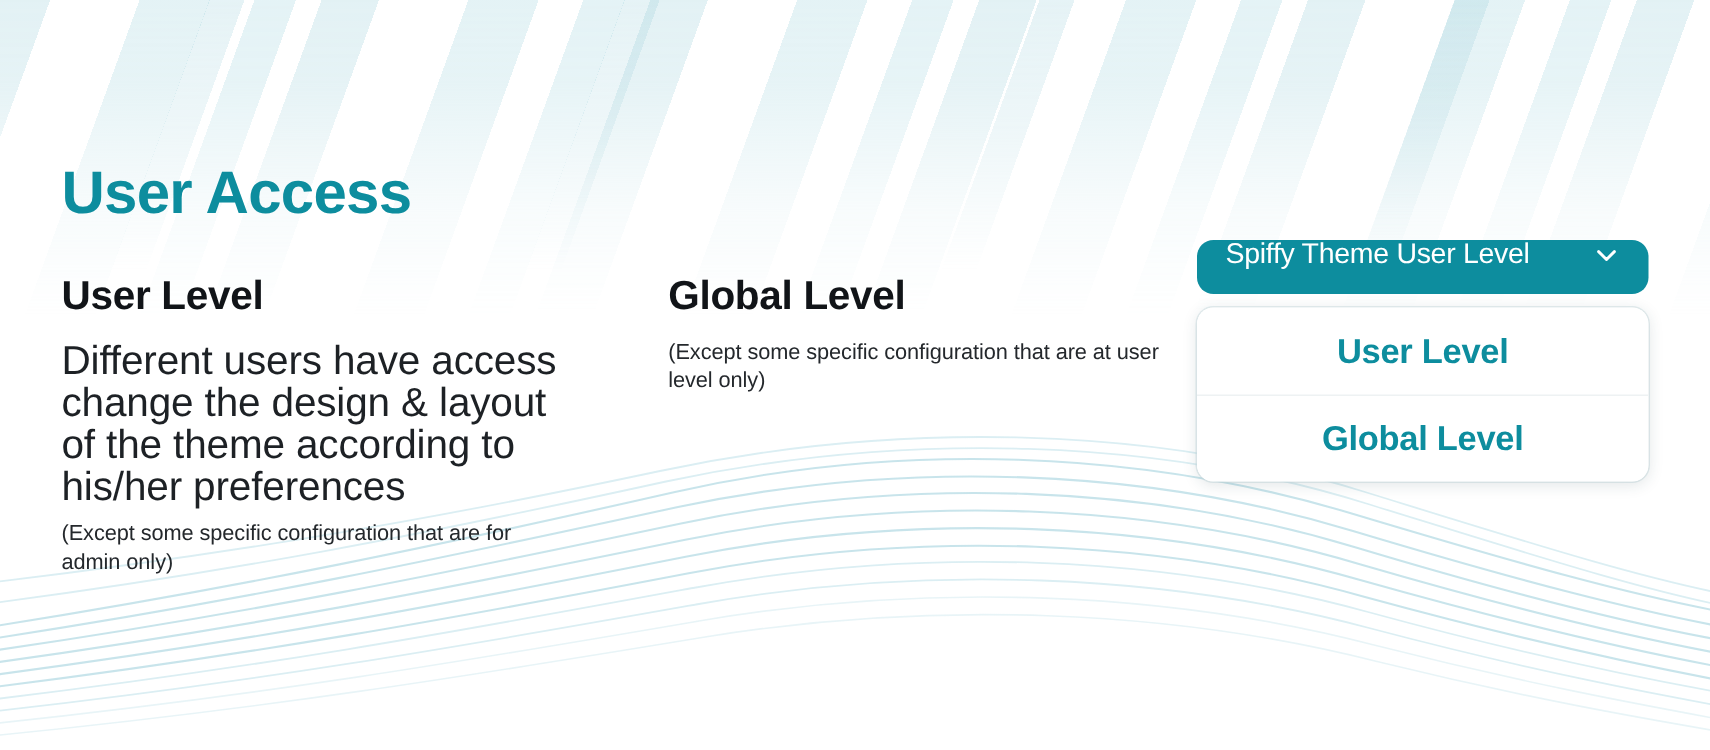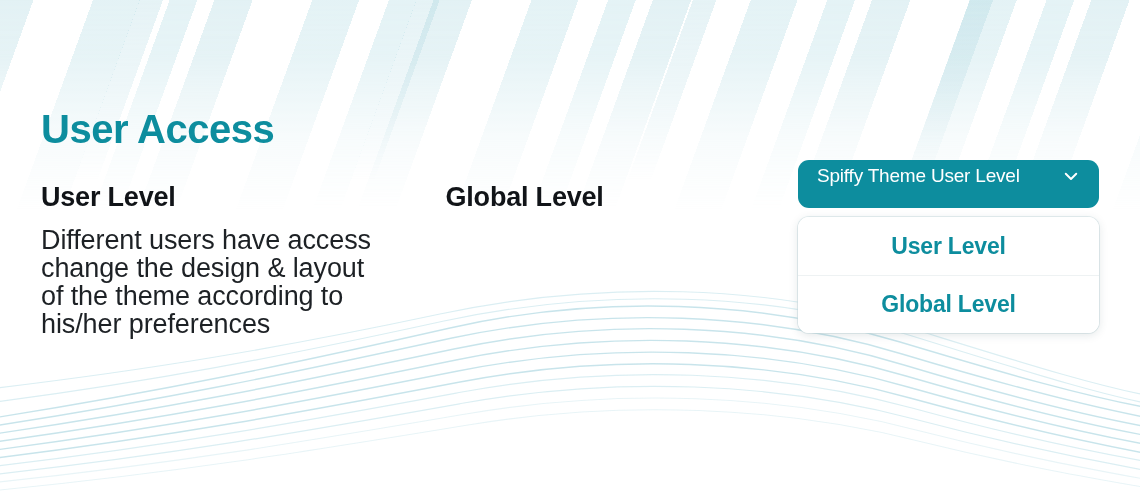--- a/index.html
+++ b/index.html
@@ -143,21 +143,21 @@
 
   
   .dropdown {
     position: absolute;
     left: 786px;
     top: 160px;
     width: 301px;
   }
 
   .dropdown-header {
-    height: 48px;
+    height: 36px;
     border-radius: 11px;
     background: #0d8d9e;
     display: flex;
     align-items: center;
     justify-content: space-between;
     padding: 0 19px 17px 19px;
     cursor: pointer;
   }
 
   .dropdown-header-label {
@@ -231,24 +231,26 @@
 
   <div class="content">
 
     <div class="page-title">User Access</div>
 
     <div class="columns">
 
       <div class="col">
         <div class="col-heading">User Level</div>
         <div class="col-body">Different users have access change the design &amp; layout of the theme according to his/her preferences</div>
+        <div class="col-note">(Except some specific configuration that are for admin only)</div>
       </div>
 
       <div class="col">
         <div class="col-heading">Global Level</div>
+        <div class="col-note">(Except some specific configuration that are at user level only)</div>
       </div>
 
     </div>
 
     <div class="dropdown">
 
       <div class="dropdown-header">
         <span class="dropdown-header-label">Spiffy Theme User Level</span>
         <svg class="chevron-icon" viewBox="0 0 24 24" fill="none" stroke="#ffffff" stroke-width="2.6" stroke-linecap="round" stroke-linejoin="round" xmlns="http://www.w3.org/2000/svg">
           <polyline points="5,9 12,16 19,9"></polyline>

